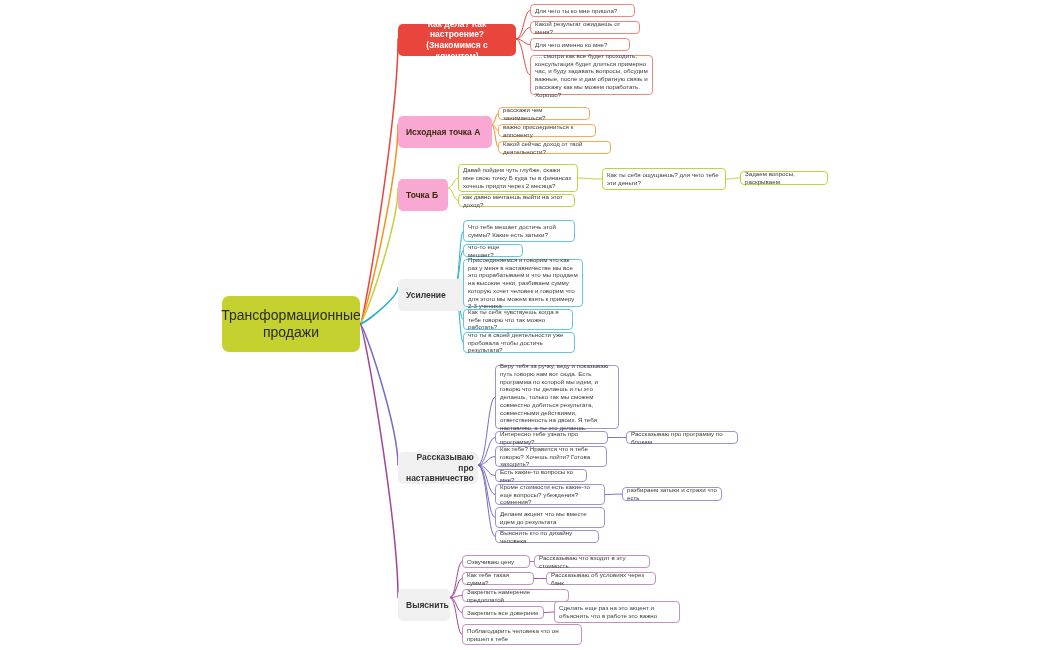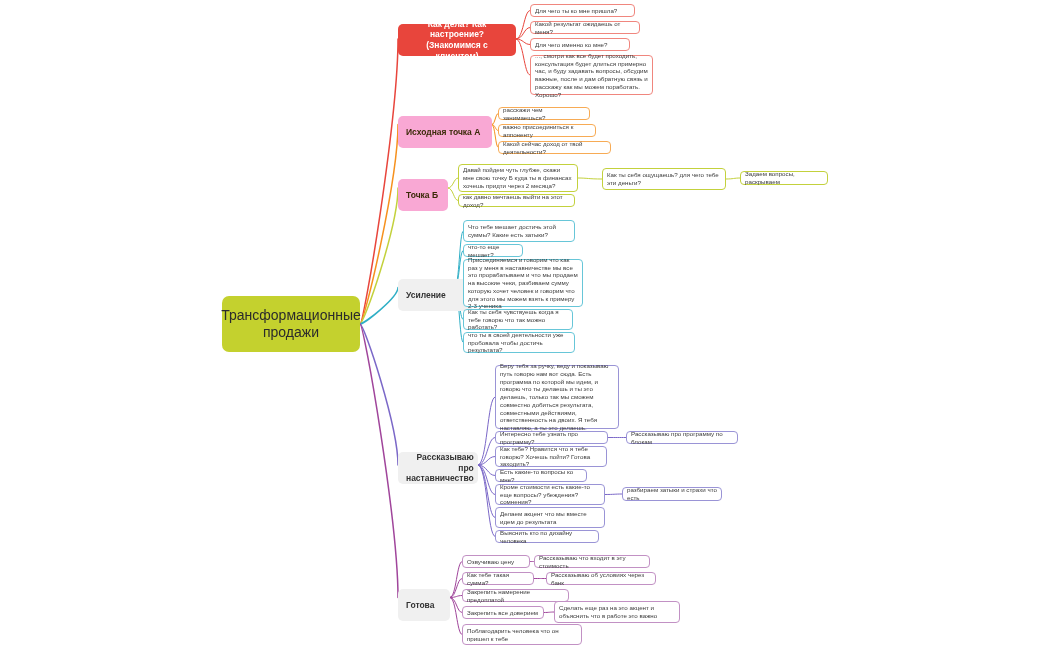--- a/index.html
+++ b/index.html
@@ -160,21 +160,21 @@
 наставничество</span></div>
       <div class="node leaf c-violet" style="left: 495px; top: 365px; width: 124px; height: 64px;"><span class="txt">Беру тебя за ручку, веду и показываю путь говорю нам вот сюда. Есть программа по которой мы идем, и говорю что ты делаешь и ты это делаешь, только так мы сможем совместно добиться результата, совместными действиями, ответственность на двоих. Я тебя наставляю, а ты это делаешь.</span></div>
       <div class="node leaf c-violet" style="left: 495px; top: 431px; width: 113px; height: 13px;"><span class="txt">Интересно тебе узнать про программу?</span></div>
       <div class="node leaf c-violet" style="left: 626px; top: 431px; width: 112px; height: 13px;"><span class="txt">Рассказываю про программу по блокам</span></div>
       <div class="node leaf c-violet" style="left: 495px; top: 446px; width: 112px; height: 21px;"><span class="txt">Как тебе? Нравится что я тебе говорю? Хочешь пойти? Готова заходить?</span></div>
       <div class="node leaf c-violet" style="left: 495px; top: 469px; width: 92px; height: 13px;"><span class="txt">Есть какие-то вопросы ко мне?</span></div>
       <div class="node leaf c-violet" style="left: 495px; top: 484px; width: 110px; height: 21px;"><span class="txt">Кроме стоимости есть какие-то еще вопросы? убеждения? сомнения?</span></div>
       <div class="node leaf c-violet" style="left: 622px; top: 487px; width: 100px; height: 14px;"><span class="txt">разбираем затыки и страхи что есть</span></div>
       <div class="node leaf c-violet" style="left: 495px; top: 507px; width: 110px; height: 21px;"><span class="txt">Делаем акцент что мы вместе идем до результата</span></div>
       <div class="node leaf c-violet" style="left: 495px; top: 530px; width: 104px; height: 13px;"><span class="txt">Выяснить кто по дизайну человека</span></div>
-      <div class="node chip grey" style="left: 398px; top: 589px; width: 52px; height: 17px;"><span class="txt">Готова</span></div>
+      <div class="node chip grey" style="left: 398px; top: 589px; width: 52px; height: 17px;"><span class="txt">Выяснить</span></div>
       <div class="node leaf c-magenta" style="left: 462px; top: 555px; width: 68px; height: 13px;"><span class="txt">Озвучиваю цену</span></div>
       <div class="node leaf c-magenta" style="left: 534px; top: 555px; width: 116px; height: 13px;"><span class="txt">Рассказываю что входит в эту стоимость</span></div>
       <div class="node leaf c-magenta" style="left: 462px; top: 572px; width: 72px; height: 13px;"><span class="txt">Как тебе такая сумма?</span></div>
       <div class="node leaf c-magenta" style="left: 546px; top: 572px; width: 110px; height: 13px;"><span class="txt">Рассказываю об условиях через банк</span></div>
       <div class="node leaf c-magenta" style="left: 462px; top: 589px; width: 107px; height: 13px;"><span class="txt">Закрепить намерение предоплатой</span></div>
       <div class="node leaf c-magenta" style="left: 462px; top: 606px; width: 82px; height: 13px;"><span class="txt">Закрепить все доверием</span></div>
       <div class="node leaf c-magenta" style="left: 554px; top: 601px; width: 126px; height: 22px;"><span class="txt">Сделать еще раз на это акцент и объяснить что в работе это важно</span></div>
       <div class="node leaf c-magenta" style="left: 462px; top: 624px; width: 120px; height: 21px;"><span class="txt">Поблагодарить человека что он пришел к тебе</span></div>
       <div class="node root" style="left: 222px; top: 296px; width: 138px; height: 56px;"><span>Трансформационные
 продажи</span></div>

